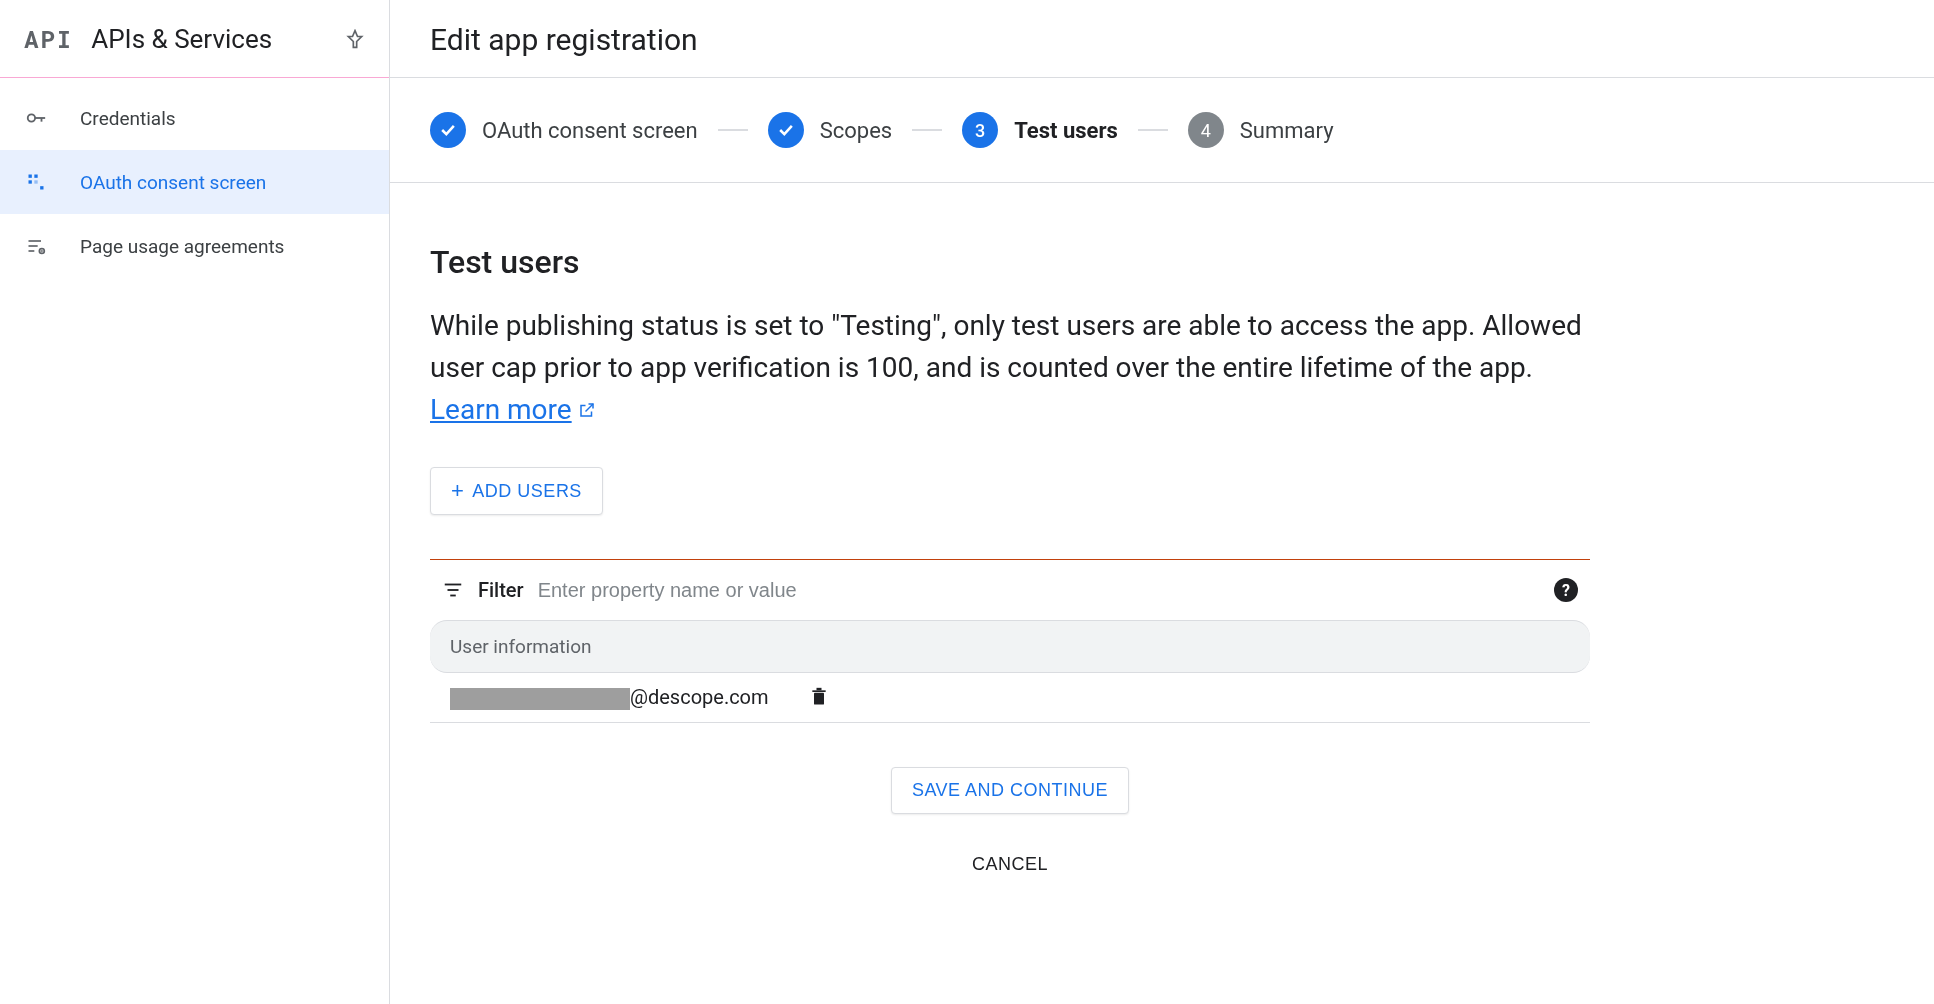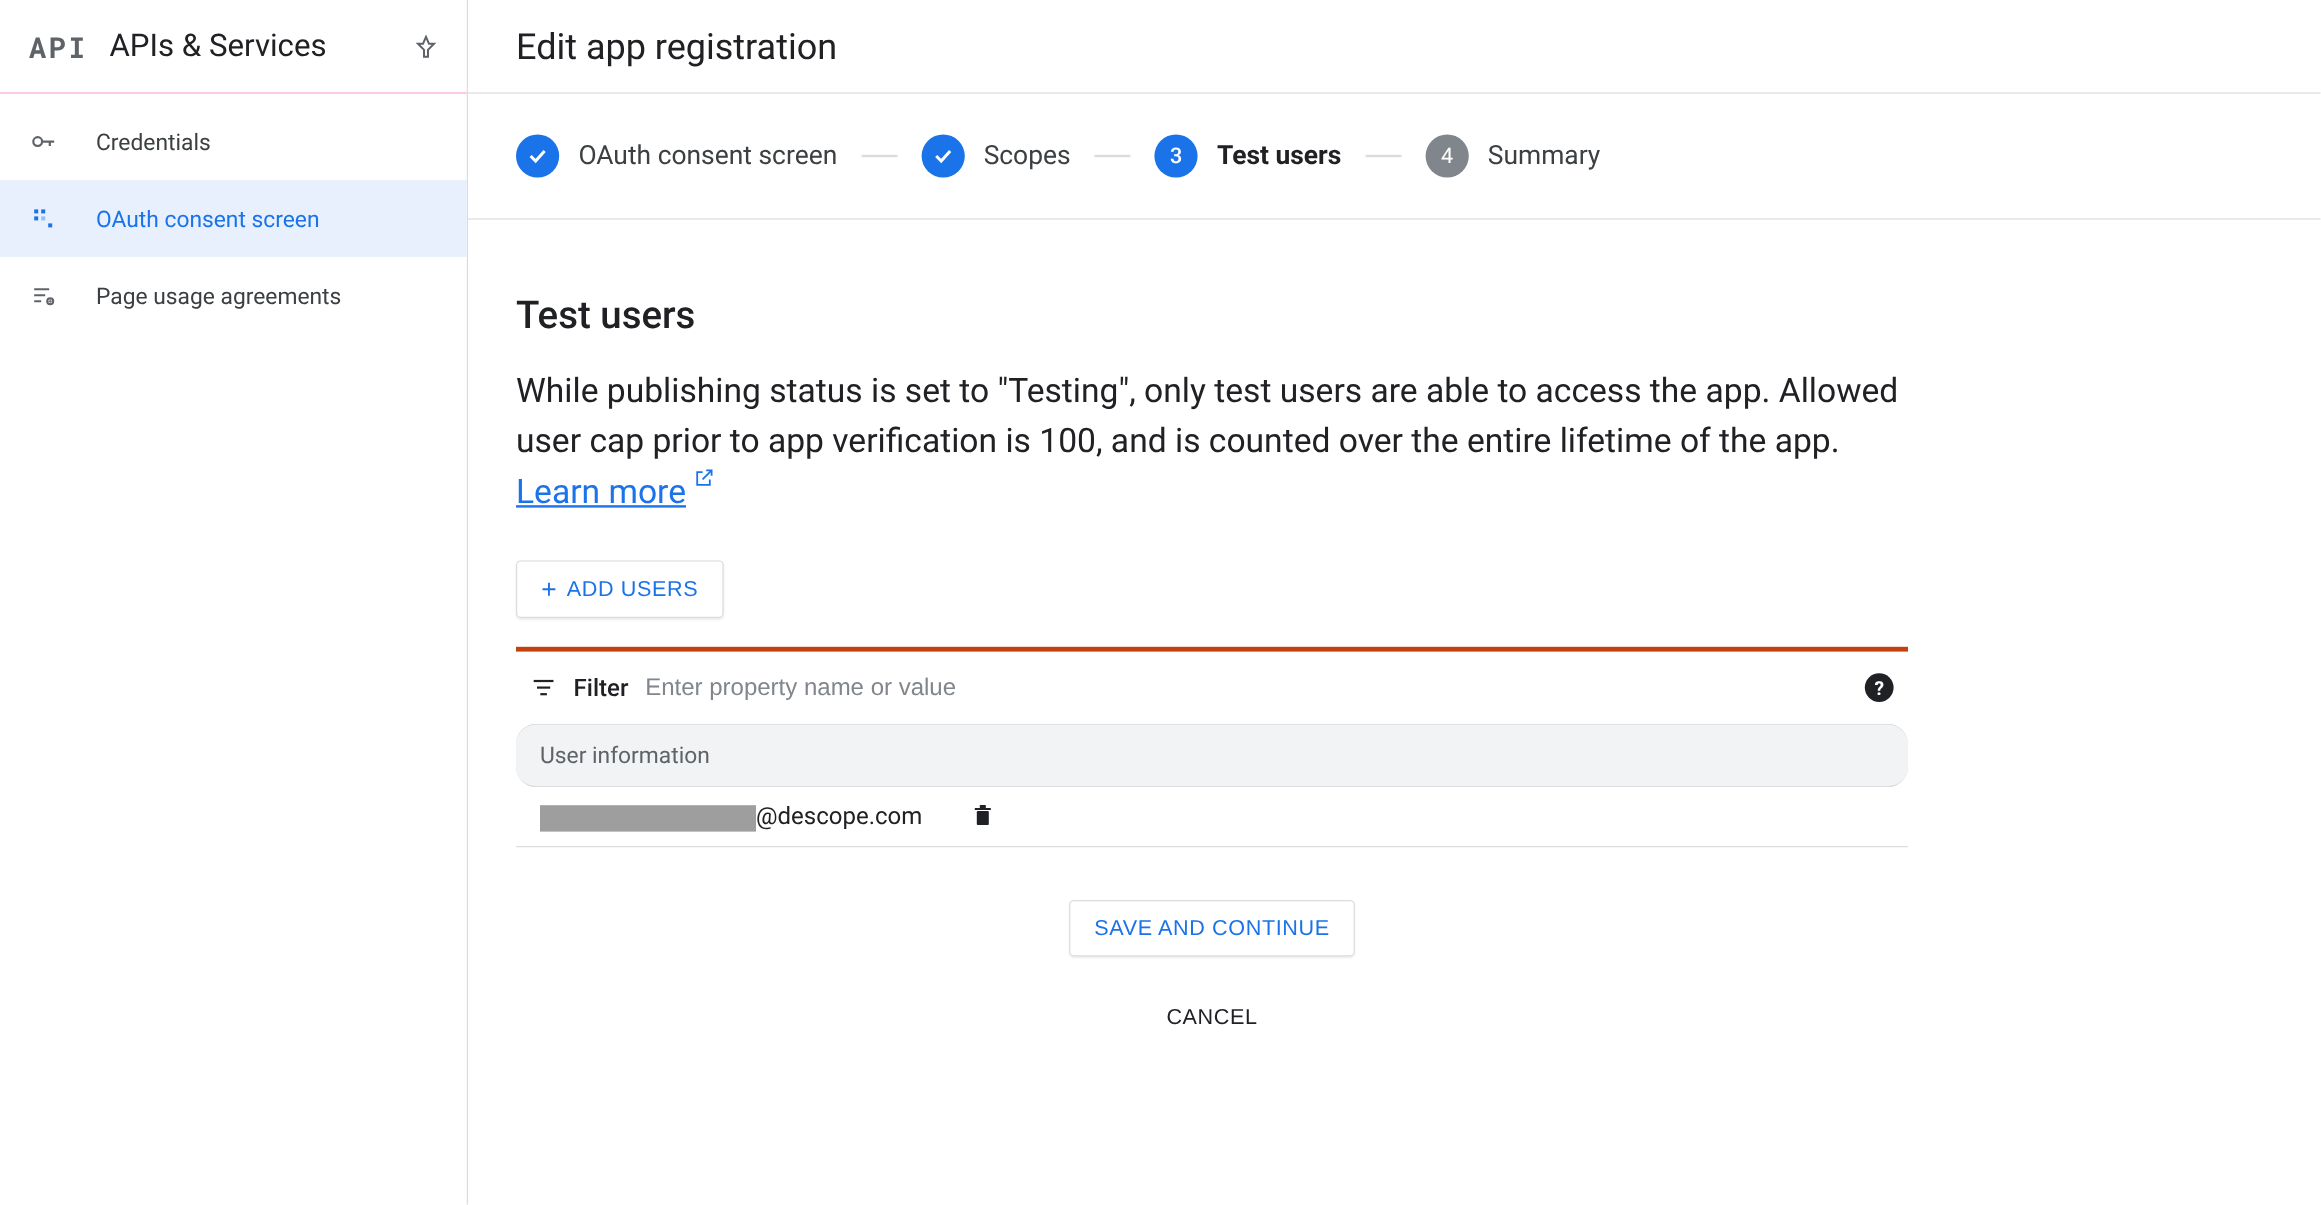--- a/index.html
+++ b/index.html
@@ -129,20 +129,21 @@
   font-size: 28px;
   line-height: 1.5;
   color: #202124;
   margin-bottom: 36px;
 }
 .link {
   color: #1a73e8;
   text-decoration: underline;
   cursor: pointer;
   display: inline-flex;
+  align-items: center;
   gap: 6px;
 }
 .btn {
   display: inline-flex;
   align-items: center;
   gap: 8px;
   border: 1px solid #dadce0;
   background: #fff;
   border-radius: 4px;
   padding: 12px 20px;
@@ -158,22 +159,22 @@
   background: none;
   border: none;
   font-size: 18px;
   font-weight: 500;
   letter-spacing: 0.5px;
   padding: 12px 16px;
   cursor: pointer;
   color: #202124;
 }
 .table-wrap {
-  margin-top: 24px;
-  border-top: 4px solid #c2410c;
+  margin-top: 44px;
+  border-top: 1px solid #c2410c;
 }
 .filter-row {
   display: flex;
   align-items: center;
   padding: 18px 12px;
   gap: 14px;
 }
 .filter-label { font-size: 20px; font-weight: 500; }
 .filter-input {
   flex: 1;

